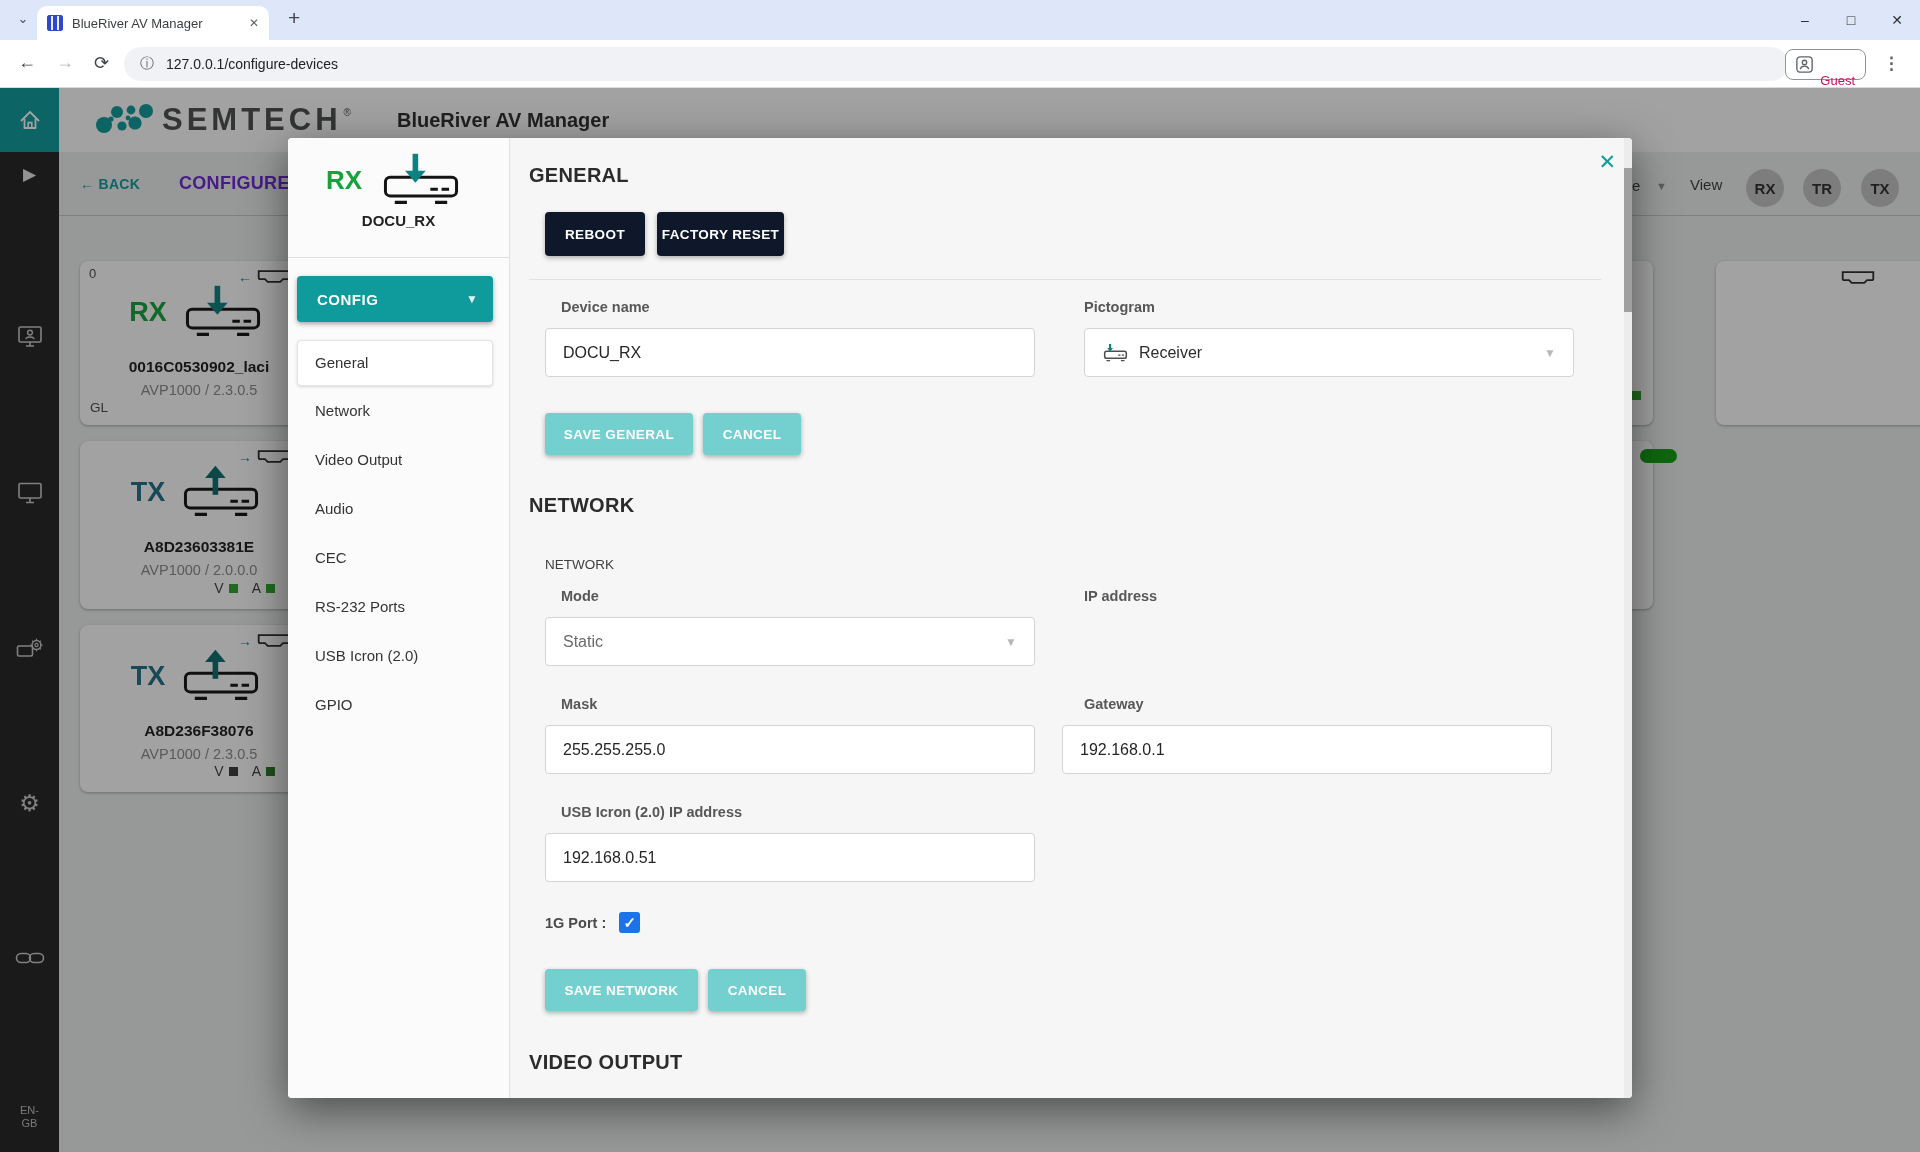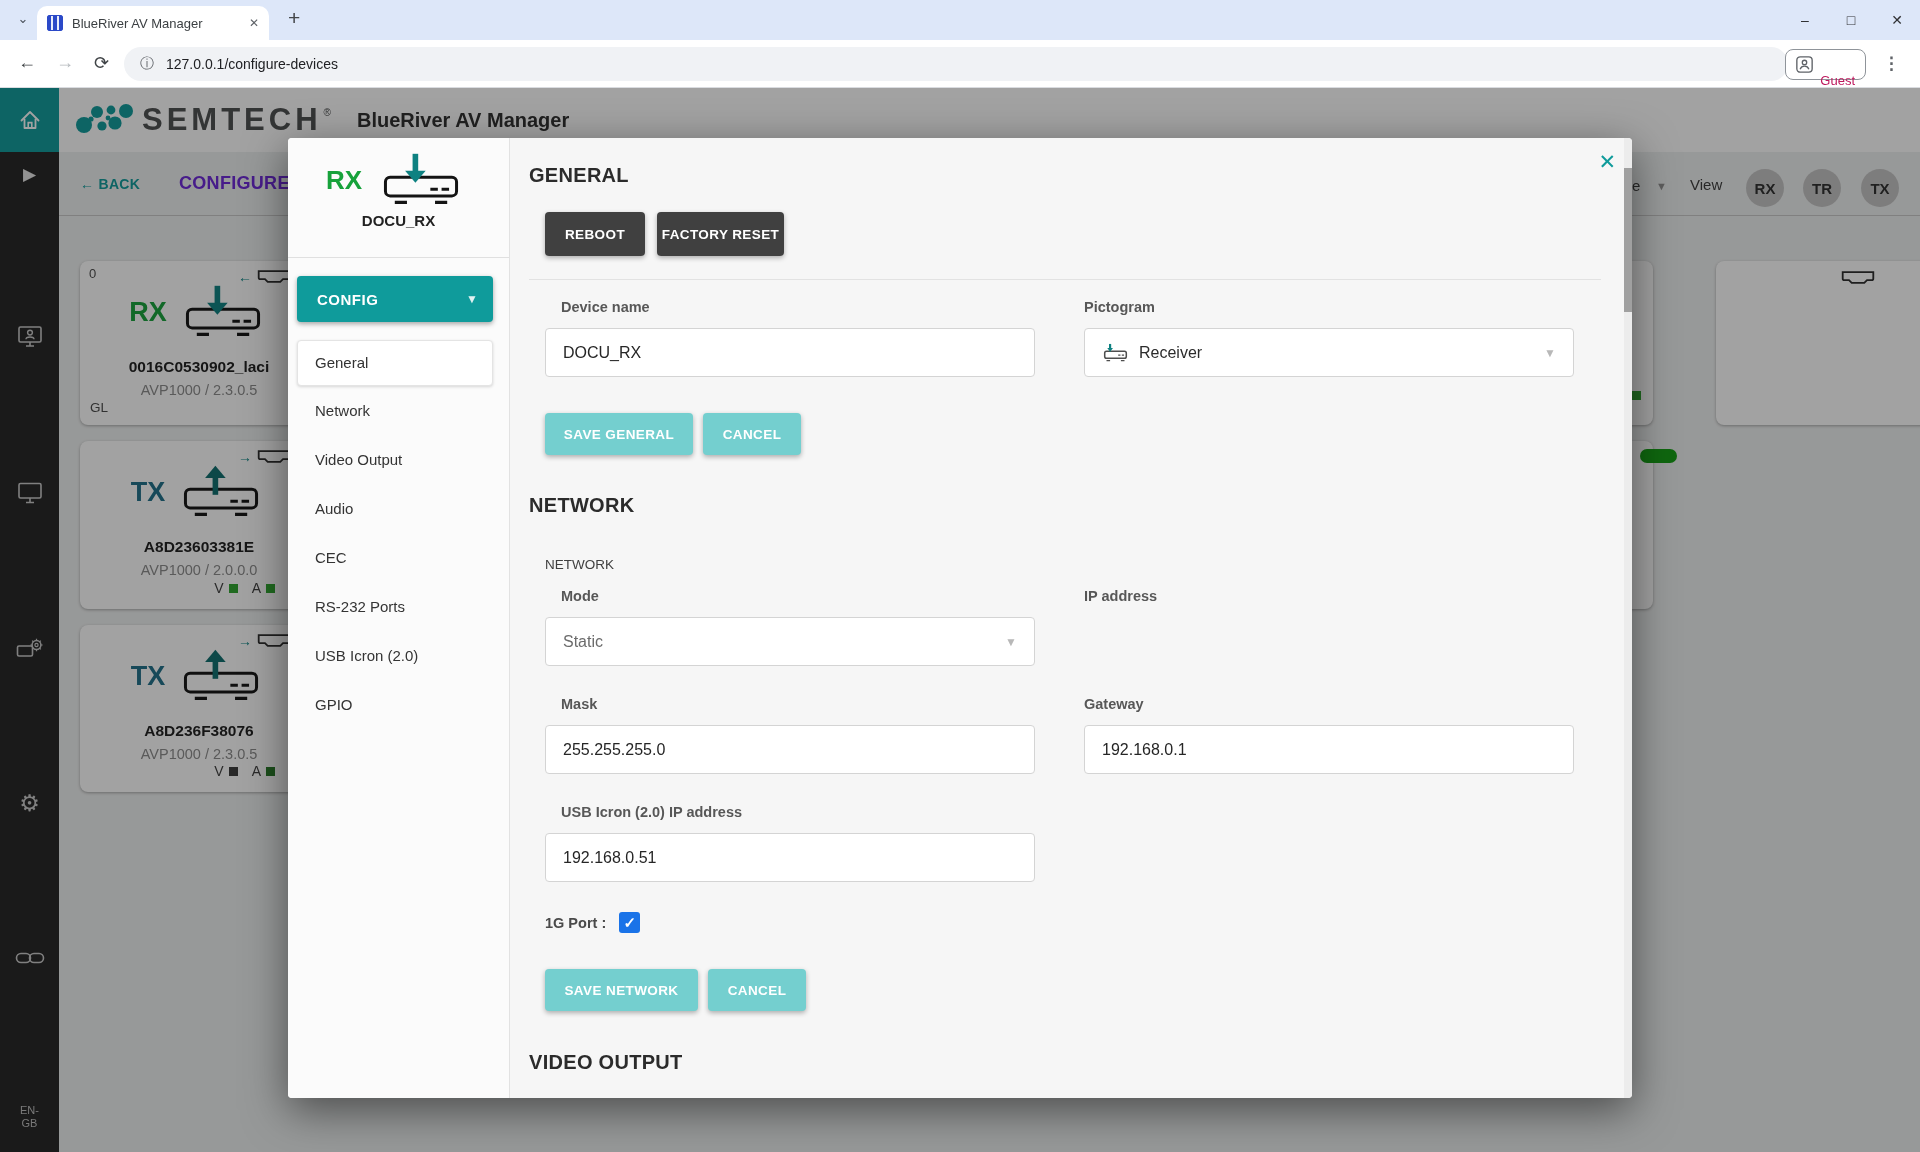--- a/index.html
+++ b/index.html
@@ -25,21 +25,21 @@
   .url-pill { position:absolute; left:124px; top:7px; width:1664px; height:34px; background:#f0f2f5; border-radius:17px; display:flex; align-items:center; padding:0 16px; }
   .url-info { color:#5f6368; font-size:14px; margin-right:12px; }
   .url-text { font-size:14px; color:#202124; }
   .guest-pill { position:absolute; right:54px; top:9px; height:31px; border:1.5px solid #8f949a; border-radius:8px; display:flex; align-items:center; padding:0 10px; gap:7px; background:#fff; }
   .guest-pill svg { display:block; }
   .guest-lbl { font-size:13px; color:#be185d;margin-top:32px; }
   .menu-dots { position:absolute; right:20px; top:13px; color:#5f6368; font-size:17px; font-weight:700; }
 
   
   .app { position:absolute; top:88px; left:0; width:1920px; height:1064px; background:#eef0f0; }
-  .app-header { position:absolute; top:0; left:0; width:1920px; height:64px; background:#fff; display:flex; align-items:center; }
+  .app-header { position:absolute; top:0; left:0; width:1920px; height:64px; background:#fff; display:flex; align-items:center;gap:20px; }
   .home-tile { width:59px; height:64px; background:#0f9b9b; display:flex; align-items:center; justify-content:center; flex:0 0 59px; }
   .logo-wrap { display:flex; align-items:center; margin-left:16px; }
   .logo-text { font-size:31px; font-weight:700; color:#4d4f50; letter-spacing:4px; margin-left:7px; }
   .logo-reg { font-size:10px; color:#4d4f50; margin:-16px 0 0 2px; }
   .app-title { font-size:20px; font-weight:700; color:#2e2e2e; margin-left:26px; }
 
   .side { position:absolute; top:64px; left:0; width:59px; height:1000px; background:#252525; }
   .si { position:absolute; left:0; width:59px; text-align:center; color:#c9c9c9; }
   .si svg { display:inline-block; }
   .si-play { top:12px; font-size:17px; color:#e6e6e6; }
@@ -100,21 +100,21 @@
   .mi-5 { top:460px; } .mi-6 { top:509px; } .mi-7 { top:558px; }
   .close-x { position:absolute; right:16px; top:12px; font-size:21px; color:#0f9b9b; cursor:pointer; }
   .mscroll { position:absolute; right:0; top:0; width:8px; height:960px; background:#ececec; border-radius:0 4px 4px 0; }
   .mthumb { position:absolute; right:0; top:30px; width:8px; height:144px; background:#a0a0a0; }
 
   .content { position:absolute; left:222px; top:0; width:1114px; height:960px; }
   .h1 { position:absolute; left:19px; font-size:20px; font-weight:700; color:#2b2b2b; letter-spacing:.3px; }
   .h-general { top:26px; } .h-network { top:356px; } .h-video { top:913px; }
   .sub-label { position:absolute; left:35px; top:419px; font-size:13.5px; color:#3f3f3f; }
   .btn { position:absolute; border:none; border-radius:4px; color:#fff; font-weight:700; font-size:13.5px; letter-spacing:.4px; box-shadow:0 2px 5px rgba(0,0,0,.3); display:flex; align-items:center; justify-content:center; cursor:pointer; font-family:"Liberation Sans",sans-serif; }
-  .btn-teal { background:#404040; }
+  .btn-teal { background:#0f172a; }
   .btn-light { background:#74cfcf; }
   .btn-reboot { left:35px; top:74px; width:100px; height:44px; }
   .btn-factory { left:147px; top:74px; width:127px; height:44px; }
   .btn-saveg { left:35px; top:275px; width:148px; height:42px; }
   .btn-cancelg { left:193px; top:275px; width:98px; height:42px; }
   .btn-saven { left:35px; top:831px; width:153px; height:42px; }
   .btn-canceln { left:198px; top:831px; width:98px; height:42px; }
   .gdivider { position:absolute; left:19px; top:141px; width:1072px; height:1px; background:#e2e2e2; }
   .flabel { position:absolute; font-size:14.5px; font-weight:700; color:#575757; }
   .col1 { left:51px; } .col2 { left:574px; }
@@ -398,21 +398,21 @@
         <div class="flabel col1 lbl-row2">Mode</div>
         <div class="selectbox f-row2" style="left:35px;">
           <span class="sel-text">Static</span>
           <span class="sel-chev">▼</span>
         </div>
         <div class="flabel col2 lbl-row2">IP address</div>
 
         <div class="flabel col1 lbl-row3">Mask</div>
         <input class="field f-row3" style="left: 35px;" value="255.255.255.0">
         <div class="flabel col2 lbl-row3">Gateway</div>
-        <input class="field f-row3" style="left: 574px;" value="192.168.0.1">
+        <input class="field f-row3" style="left: 552px;" value="192.168.0.1">
 
         <div class="flabel col1 lbl-row4">USB Icron (2.0) IP address</div>
         <input class="field f-row4" style="left: 35px;" value="192.168.0.51">
 
         <div class="port-row">
           <span class="port-lbl">1G Port :</span>
           <span class="checkbox">✓</span>
         </div>
 
         <button class="btn btn-light btn-saven">SAVE NETWORK</button>

